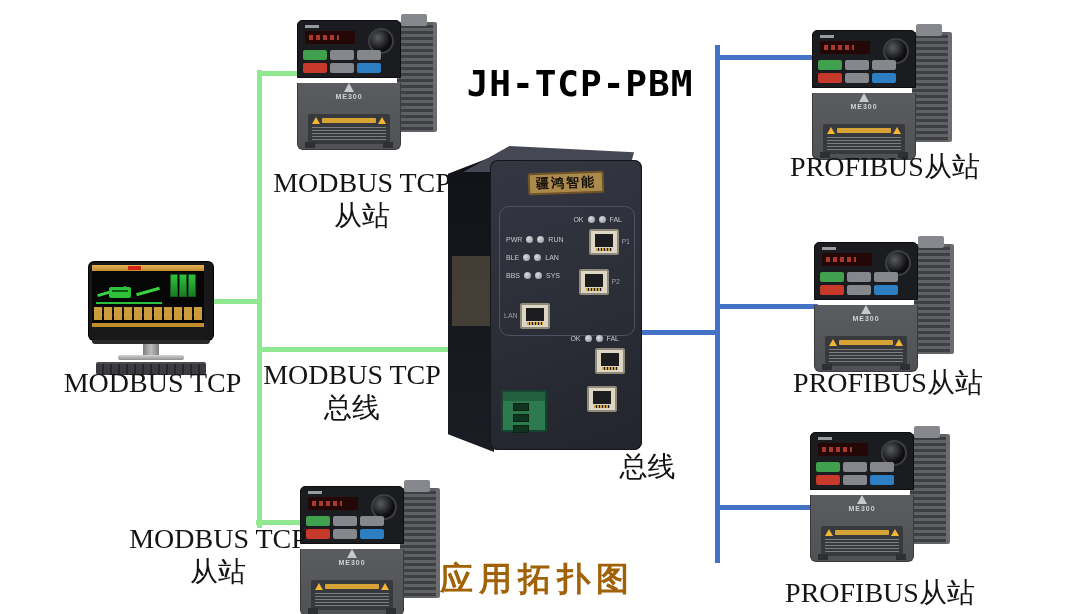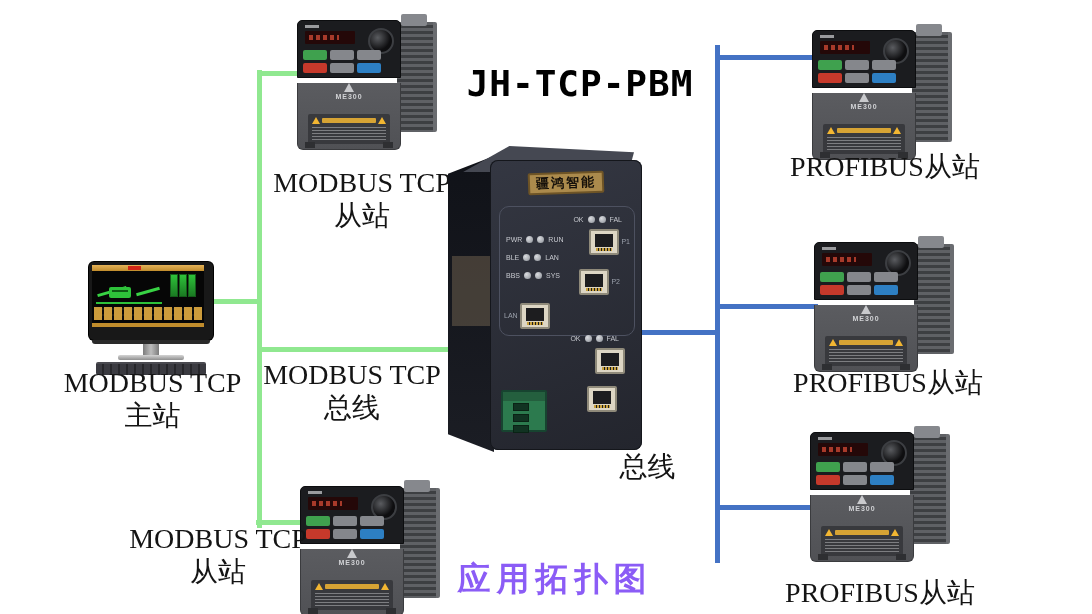--- a/index.html
+++ b/index.html
@@ -8,21 +8,21 @@
 
   
   .line{position:absolute;}
   .h5{height:5px;} .w5{width:5px;}
 
   
   .node-label{position:absolute;text-align:center;color:#141414;
               font:28px/33px "Liberation Serif", serif;white-space:nowrap;}
   .title{position:absolute;text-align:center;color:#000;
          font:bold 36px/40px "DejaVu Sans Mono", monospace;letter-spacing:1px;white-space:nowrap;}
-  .caption{position:absolute;text-align:center;color:#8b5cf6;
+  .caption{position:absolute;text-align:left;color:#a16207;
            font:bold 33px/38px "Liberation Sans", sans-serif;letter-spacing:6px;white-space:nowrap;}
 
   
   .monitor{position:absolute;left:88px;top:262px;width:126px;}
   .mon-frame{width:118px;height:72px;background:#181818;border-radius:5px;padding:3px;
              box-shadow:0 0 0 1px #000;margin:0 auto;}
   .mon-screen{position:relative;width:112px;height:62px;background:#060606;overflow:hidden;}
   .sc-top{position:absolute;left:0;right:0;top:0;height:6px;background:linear-gradient(#e5b258,#c08c2c);}
   .sc-red{position:absolute;left:36px;top:1px;width:13px;height:4px;background:#d22616;}
   .sc-conv1{position:absolute;left:5px;top:25px;width:30px;height:3px;background:#38d344;transform:rotate(-16deg);}
@@ -144,21 +144,20 @@
         <div class="sc-bot"></div>
       </div>
     </div>
     <div class="mon-chin"></div>
     <div class="mon-neck"></div>
     <div class="mon-base"></div>
     <div class="mon-kb"></div>
   </div>
   <div class="node-label" style="left:55px;top:366px;width:195px">
     <div>MODBUS TCP</div>
-    <div>主站</div>
   </div>
 
   <div class="vfd-slot" style="left:297px;top:14px">
   <div class="vfd-hs"></div>
   <div class="vfd-tab"></div>
   <div class="vfd-body">
     <div class="vfd-panel">
       <div class="vfd-logo-sm"></div>
       <div class="vfd-disp"></div>
       <div class="vfd-knob"></div>

